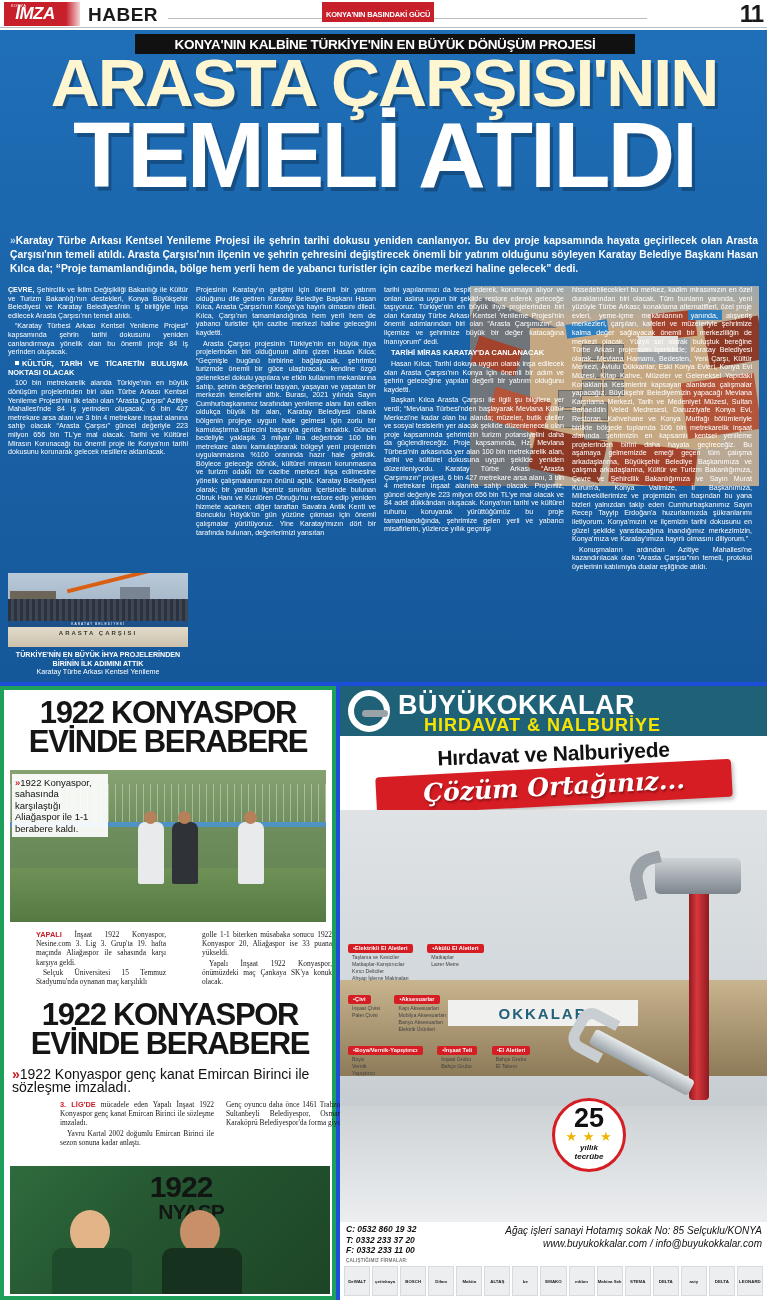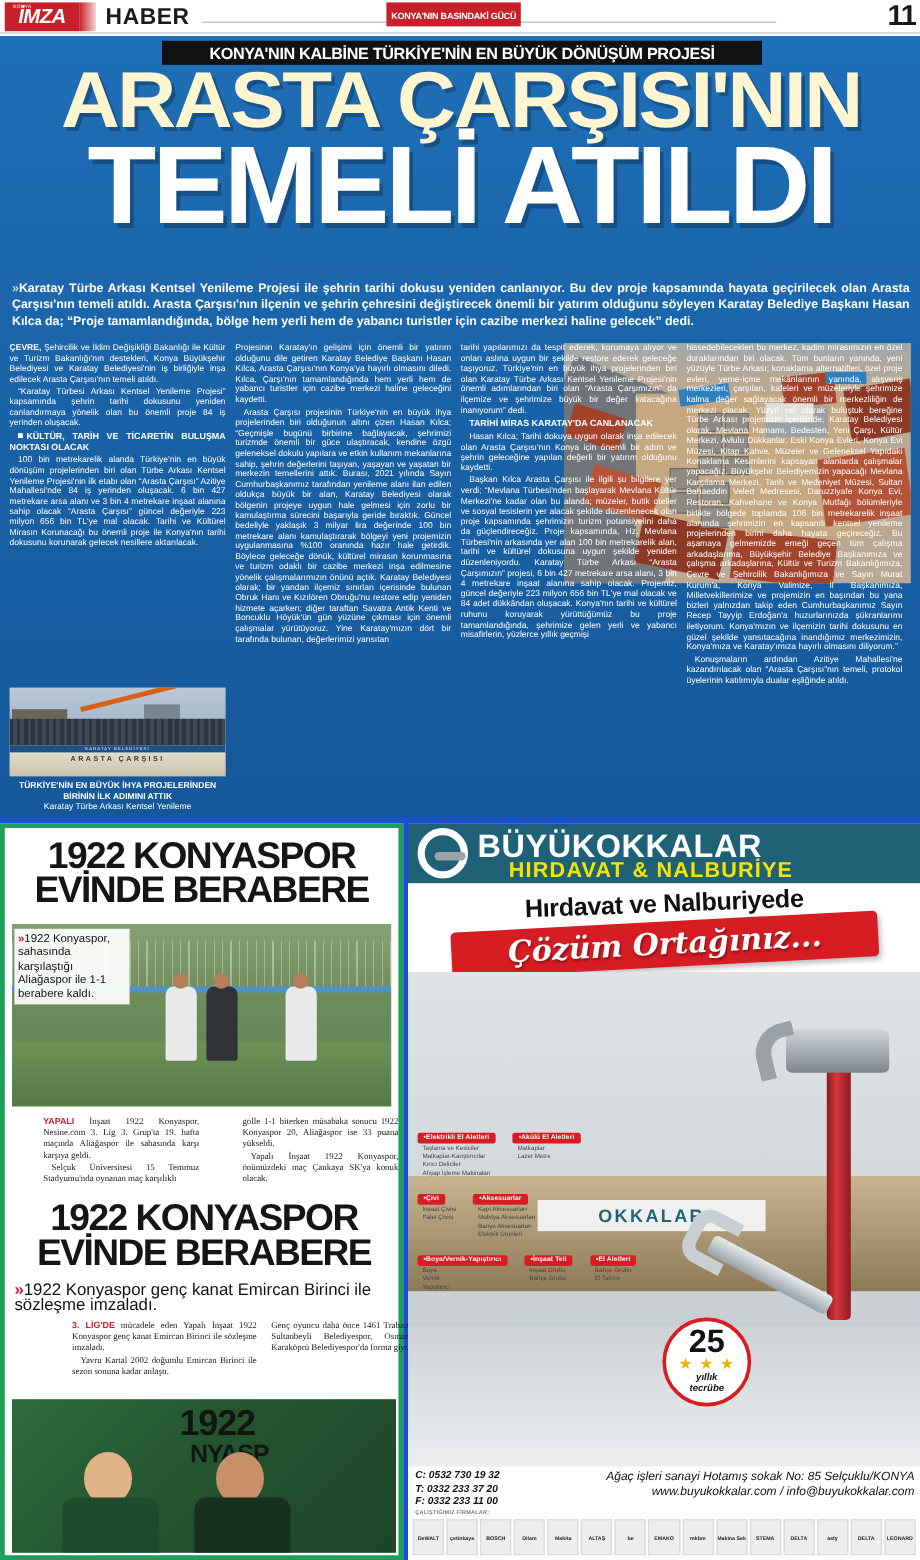--- a/index.html
+++ b/index.html
@@ -463,21 +463,21 @@
       <div class="badge25">
         <div class="n">25</div>
         <div class="stars">★ ★ ★</div>
         <div class="t">yıllık</div>
         <div class="t">tecrübe</div>
       </div>
     </div>
 
     <div class="ad-foot">
       <div class="af-phones">
-        <div>C: 0532 730 19 32</div>
+        <div>C: 0532 860 19 32</div>
         <div>T: 0332 233 37 20</div>
         <div>F: 0332 233 11 00</div>
       </div>
       <div class="af-addr">
         <div>Ağaç işleri sanayi Hotamış sokak No: 85 Selçuklu/KONYA</div>
         <div>www.buyukokkalar.com / info@buyukokkalar.com</div>
       </div>
       <div class="af-lbl">ÇALIŞTIĞIMIZ FİRMALAR:</div>
       <div class="af-logos">
         <div class="af-logo">DeWALT</div>

